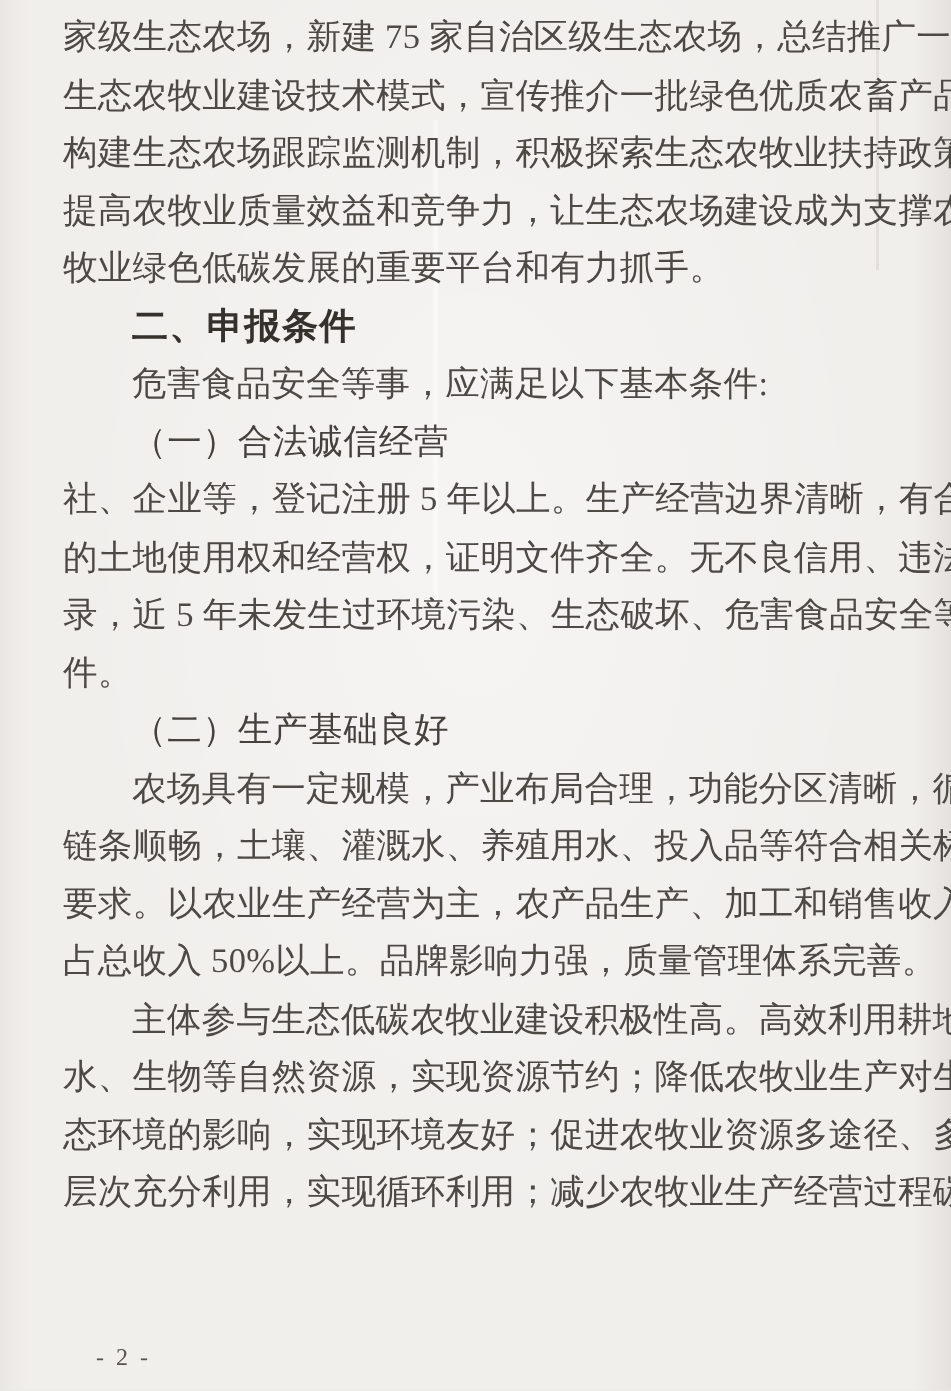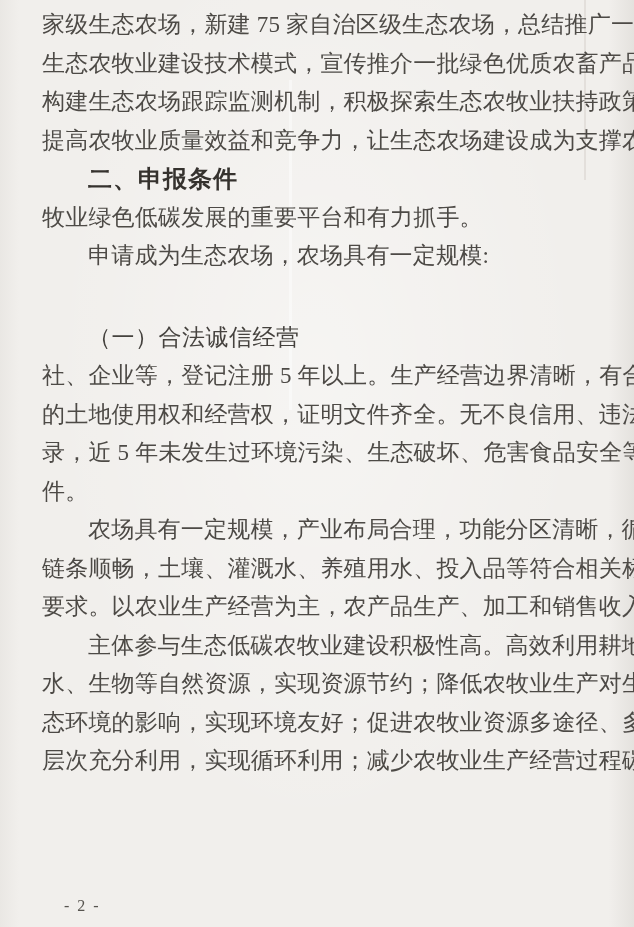--- a/index.html
+++ b/index.html
@@ -59,21 +59,20 @@
   .line.heading {
     font-family: "Liberation Sans", "DejaVu Sans", sans-serif;
     font-weight: 700;
     color: #35322e;
     font-size: 24px;
     letter-spacing: 1px;
   }
   .line.subheading {
     color: #45423e;
     letter-spacing: 0.5px;
-    margin-top: 43px;
   }
   .footer {
     position: absolute;
     left: 64px;
     top: 897px;
     font-size: 16px;
     letter-spacing: 2px;
     color: #57544f;
     font-family: "Liberation Serif", "DejaVu Serif", serif;
   }
@@ -84,35 +83,37 @@
 <div class="page">
   <div class="scan-streak"></div>
   <div class="scan-streak2"></div>
 
   <div class="body-text">
 
     <div class="line">家级生态农场，新建 75 家自治区级生态农场，总结推广一批</div>
     <div class="line">生态农牧业建设技术模式，宣传推介一批绿色优质农畜产品，</div>
     <div class="line">构建生态农场跟踪监测机制，积极探索生态农牧业扶持政策，</div>
     <div class="line">提高农牧业质量效益和竞争力，让生态农场建设成为支撑农</div>
+    <div class="line">牧业绿色低碳发展的重要平台和有力抓手。</div>
+
     <div class="line heading indent">二、申报条件</div>
 
-    <div class="line">牧业绿色低碳发展的重要平台和有力抓手。</div>
-
-    <div class="line indent">申请成为生态农场，农场具有一定规模:</div>
+    <div class="line indent">危害食品安全等事，应满足以下基本条件:</div>
 
     <div class="line subheading indent">（一）合法诚信经营</div>
     <div class="line">社、企业等，登记注册 5 年以上。生产经营边界清晰，有合法</div>
     <div class="line">的土地使用权和经营权，证明文件齐全。无不良信用、违法记</div>
     <div class="line">录，近 5 年未发生过环境污染、生态破坏、危害食品安全等事</div>
     <div class="line">件。</div>
 
+    <div class="line subheading indent">（二）生产基础良好</div>
     <div class="line indent">农场具有一定规模，产业布局合理，功能分区清晰，循环</div>
     <div class="line">链条顺畅，土壤、灌溉水、养殖用水、投入品等符合相关标准</div>
     <div class="line">要求。以农业生产经营为主，农产品生产、加工和销售收入</div>
+    <div class="line">占总收入 50%以上。品牌影响力强，质量管理体系完善。</div>
 
     <div class="line indent">主体参与生态低碳农牧业建设积极性高。高效利用耕地、</div>
     <div class="line">水、生物等自然资源，实现资源节约；降低农牧业生产对生</div>
     <div class="line">态环境的影响，实现环境友好；促进农牧业资源多途径、多</div>
     <div class="line">层次充分利用，实现循环利用；减少农牧业生产经营过程碳</div>
   </div>
 
   <div class="footer">- 2 -</div>
 </div>
 

